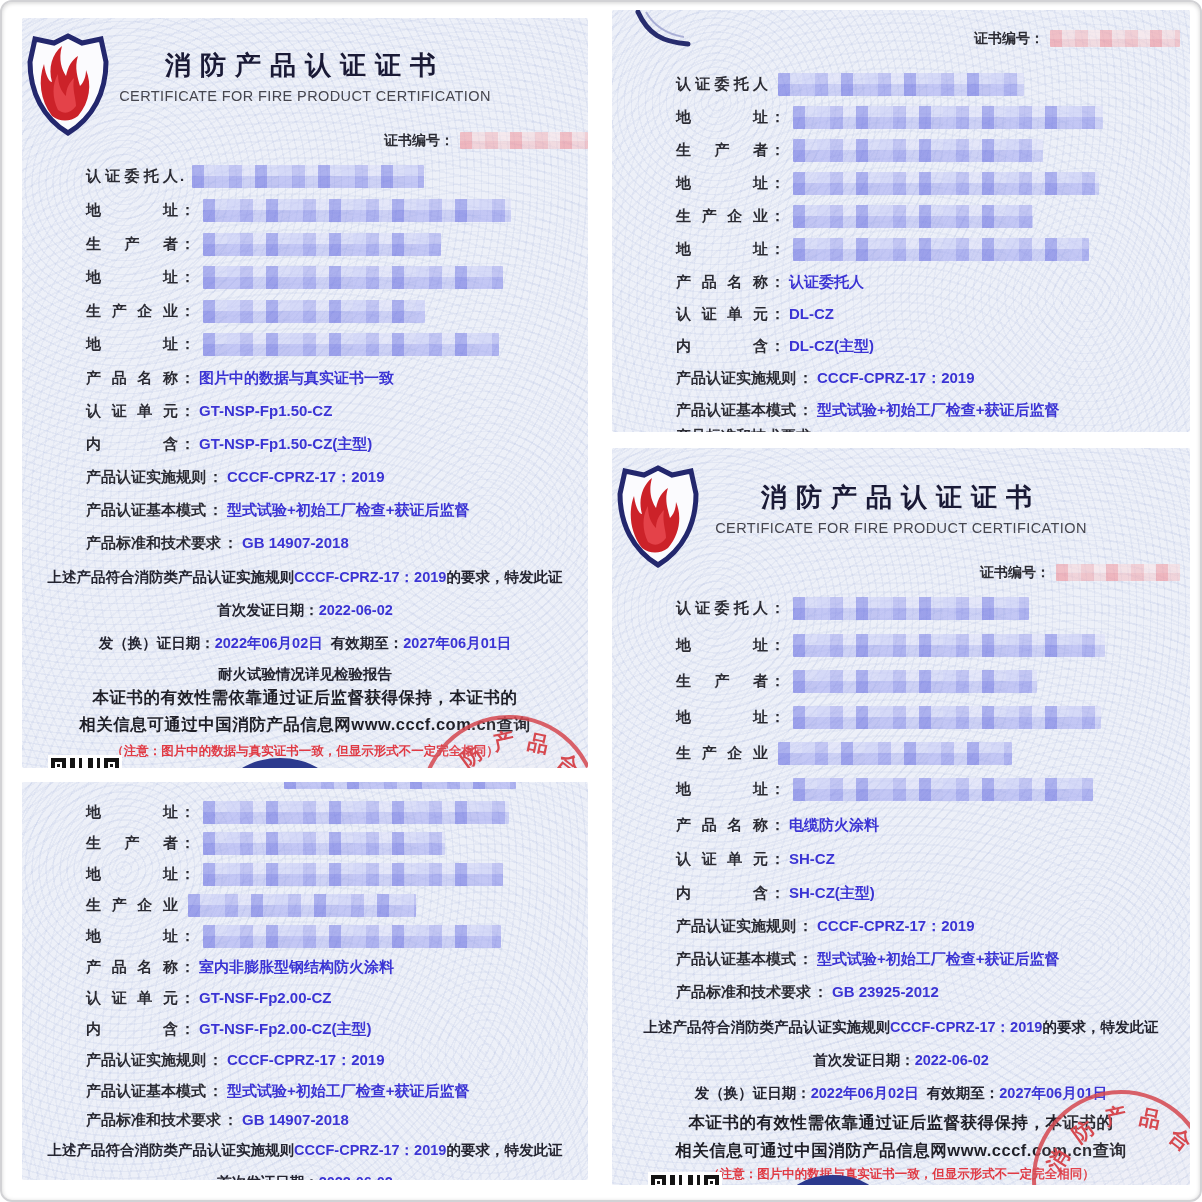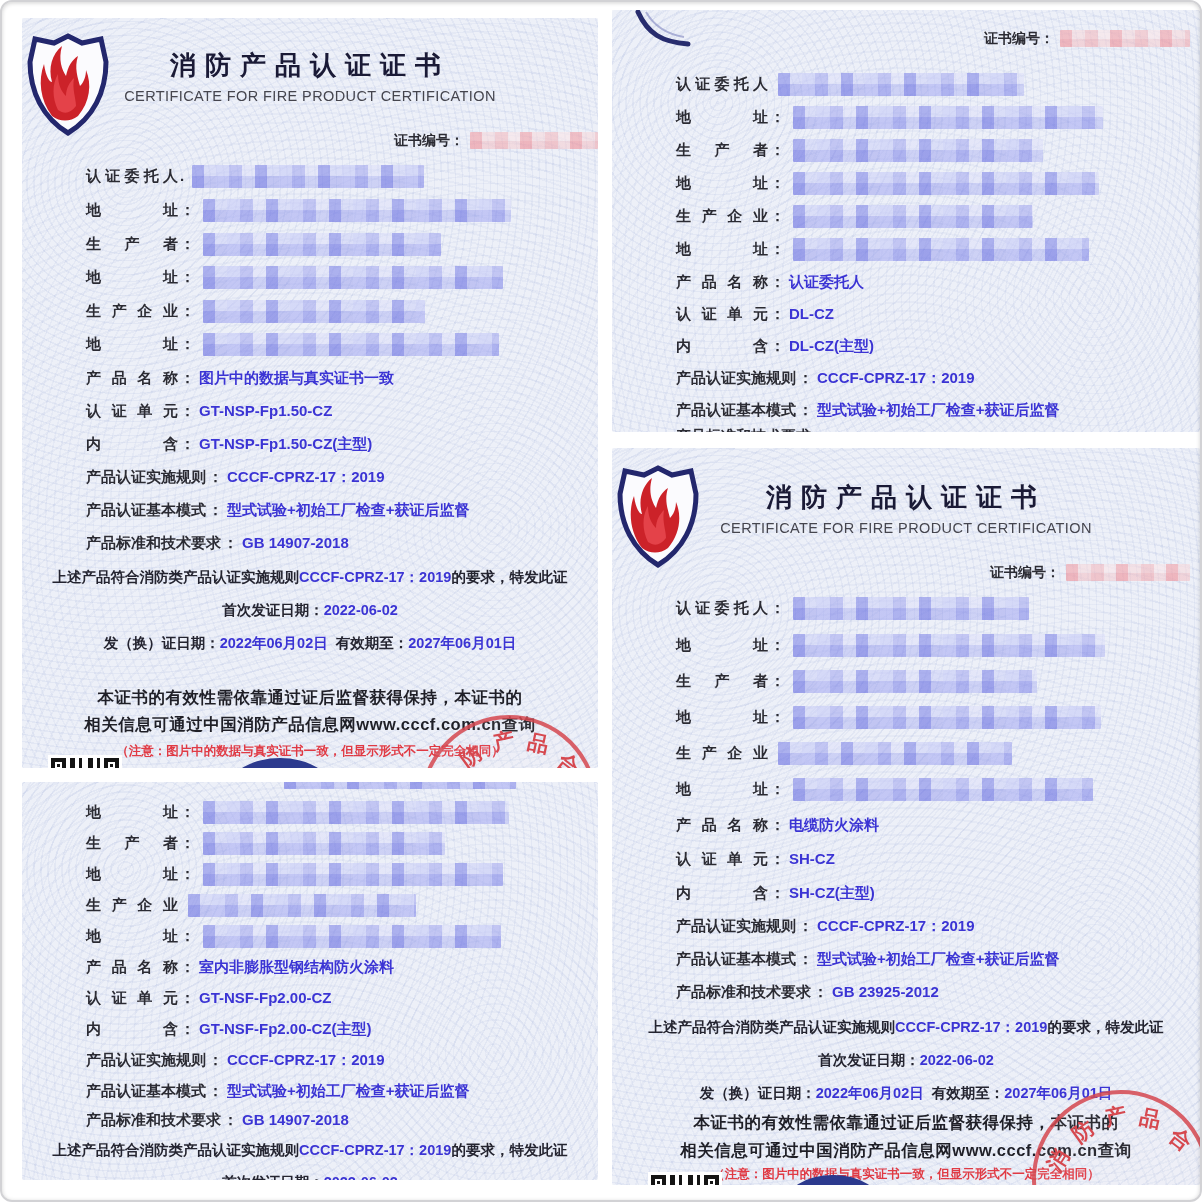--- a/index.html
+++ b/index.html
@@ -11,21 +11,20 @@
   .frame{position:absolute;inset:0;border:2px solid #d2d2d5;border-radius:12px;
     box-shadow:inset 0 1px 4px rgba(0,0,0,.18);pointer-events:none;z-index:50;}
   
   .panel{
     position:absolute;overflow:hidden;background-color:#edf0f8;
     background-image:
       repeating-radial-gradient(circle at 18% 22%, rgba(130,150,205,.10) 0 1.5px, transparent 1.5px 7px),
       repeating-radial-gradient(circle at 82% 68%, rgba(130,150,205,.08) 0 1.5px, transparent 1.5px 8px),
       repeating-radial-gradient(circle at 50% 110%, rgba(120,140,200,.07) 0 2px, transparent 2px 9px);
     border-radius:2px;
-    padding-left:10px;
   }
   .title{
     position:absolute;left:0;right:0;margin:0;text-align:center;
     font-size:26px;font-weight:700;letter-spacing:9px;color:#1a1a36;
   }
   .subtitle{
     position:absolute;left:0;right:0;text-align:center;
     font-size:14.5px;color:#45454e;letter-spacing:.4px;font-weight:500;
   }
   .row{position:absolute;left:0;right:8px;padding-left:64px;display:flex;align-items:center;
@@ -152,20 +151,23 @@
   <div class="row center smallline" style="top:580px;">
     <span class="dark">首次发证日期：</span>
     <span class="val">2022-06-02</span>
   </div>
   <div class="row center smallline" style="top:613px;">
     <span class="dark">发（换）证日期：</span>
     <span class="val">2022年06月02日</span>
     <span class="dark" style="margin-left:8px;">有效期至：</span>
     <span class="val">2027年06月01日</span>
   </div>
+  <div class="row center smallline" style="top:644px;">
+    <span class="dark">耐火试验情况详见检验报告</span>
+  </div>
   <div class="row center stmt" style="top:667px;">本证书的有效性需依靠通过证后监督获得保持，本证书的</div>
   <div class="row center stmt" style="top:694px;">
     <span>相关信息可通过中国消防产品信息网 </span>
     <span>www.cccf.com.cn</span>
     <span> 查询</span>
   </div>
   <div class="row center note" style="top:721px;">（注意：图片中的数据与真实证书一致，但显示形式不一定完全相同）</div>
 
   <div class="qrf" style="left:26px;top:737px;">
     <span class="qf"></span>

